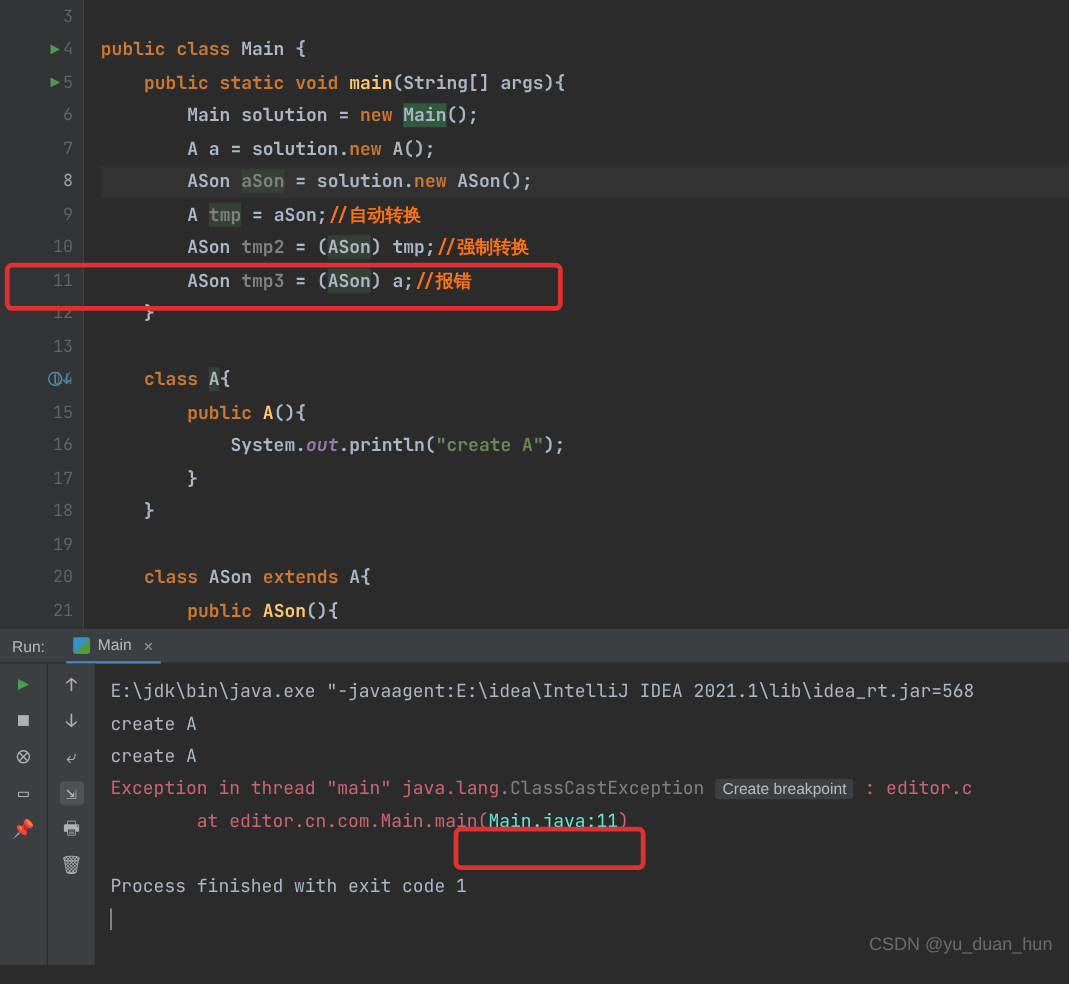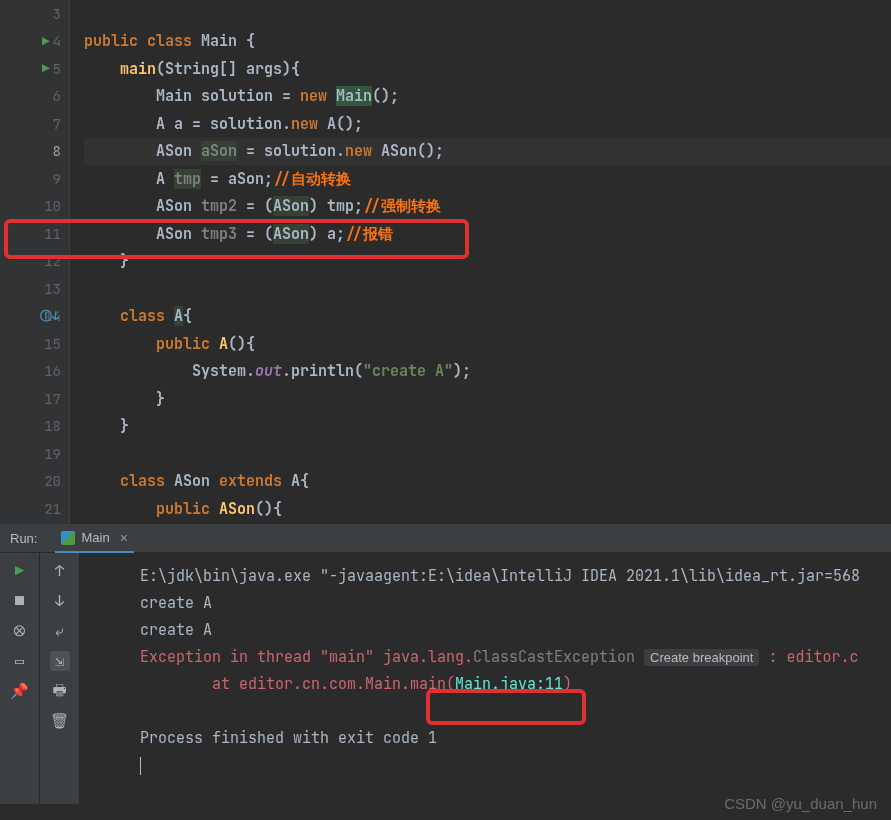--- a/index.html
+++ b/index.html
@@ -146,21 +146,20 @@
 }
 .tool-icon.green { color: #499c54; }
 .tool-icon.active { background: #4e5254; border-radius: 3px; padding: 2px; }
 .console {
   flex: 1;
   padding: 10px 0 0 12px;
   font-family: 'JetBrains Mono', 'Consolas', monospace;
   font-size: 15px;
   line-height: 27px;
   position: relative;
-  margin-left: 48px;
 }
 .console-line { white-space: pre; }
 .err { color: #cc666e; }
 .link { color: #5eead4; text-decoration: underline; }
 .greyhint {
   background: #3c3f41;
   color: #bbb;
   padding: 1px 6px;
   border-radius: 3px;
   font-size: 13px;
@@ -169,21 +168,21 @@
 .greytext { color: #808080; }
 .cursor {
   display: inline-block;
   width: 1px;
   height: 18px;
   background: #bbb;
   vertical-align: middle;
 }
 .watermark {
   position: absolute;
-  bottom: 8px;
+  bottom: 24px;
   right: 14px;
   color: #6b6b6b;
   font-size: 15px;
   font-family: -apple-system, sans-serif;
 }
 </style>
 </head>
 <body>
 
 <div class="editor">
@@ -204,21 +203,21 @@
       <div class="gutter-line">16</div>
       <div class="gutter-line">17</div>
       <div class="gutter-line">18</div>
       <div class="gutter-line">19</div>
       <div class="gutter-line">20</div>
       <div class="gutter-line">21</div>
     </div>
   <div class="code-area" id="code">
       <div class="code-line"></div>
       <div class="code-line"><span class="kw">public class </span><span class="type">Main {</span></div>
-      <div class="code-line"><span>    </span><span class="method">main</span><span class="paren">(String[] args){</span></div>
+      <div class="code-line"><span>    </span><span class="kw">public static void </span><span class="method">main</span><span class="paren">(String[] args){</span></div>
       <div class="code-line"><span>        </span><span class="type">Main solution = </span><span class="kw">new </span><span class="type"></span><span class="highlight-box">Main</span><span class="type">();</span></div>
       <div class="code-line"><span>        </span><span class="type">A a = solution.</span><span class="kw">new </span><span class="type">A();</span></div>
       <div class="code-line highlight-line"><span>        </span><span class="type">ASon </span><span class="unused" style="background: rgb(52, 65, 52);">aSon</span><span class="type"> = solution.</span><span class="kw">new </span><span class="type">ASon();</span></div>
       <div class="code-line"><span>        </span><span class="type">A </span><span class="unused" style="background: rgb(52, 65, 52);">tmp</span><span class="type"> = aSon;</span><span class="comment">//自动转换</span></div>
       <div class="code-line"><span>        </span><span class="type">ASon </span><span class="unused">tmp2</span><span class="type"> = (</span><span class="type" style="background: rgb(52, 65, 52);">ASon</span><span class="type">) tmp;</span><span class="comment">//强制转换</span></div>
       <div class="code-line"><span>        </span><span class="type">ASon </span><span class="unused">tmp3</span><span class="type"> = (</span><span class="type" style="background: rgb(52, 65, 52);">ASon</span><span class="type">) a;</span><span class="comment">//报错</span></div>
       <div class="code-line"><span>    </span><span class="type">}</span></div>
       <div class="code-line"></div>
       <div class="code-line"><span>    </span><span class="kw">class </span><span class="type" style="background: rgb(52, 65, 52);">A</span><span class="type">{</span></div>
       <div class="code-line"><span>        </span><span class="kw">public </span><span class="method">A</span><span class="type">(){</span></div>

